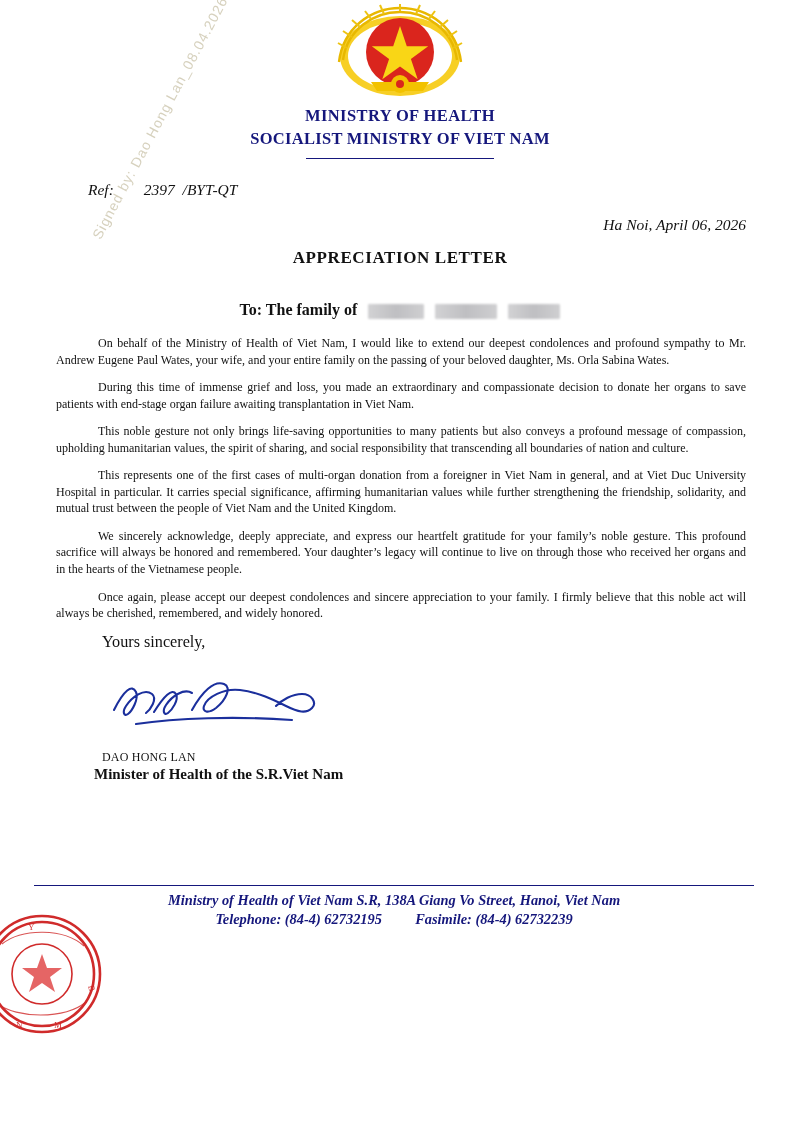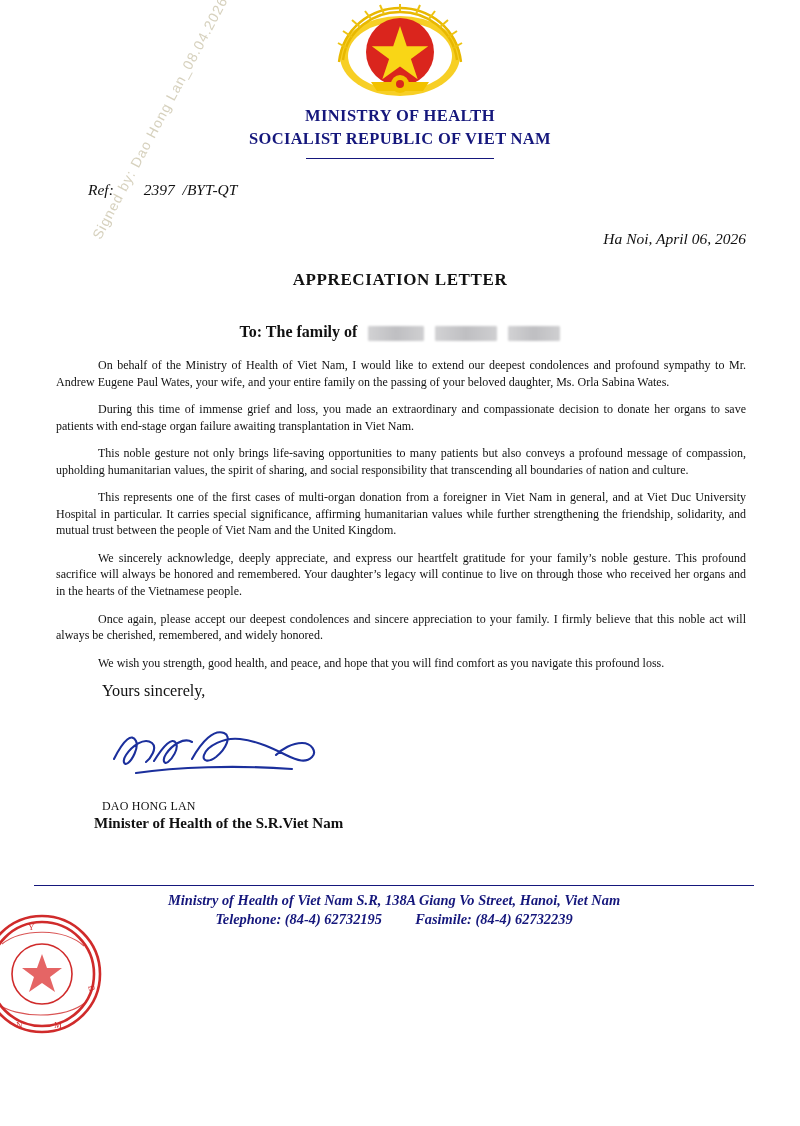--- a/index.html
+++ b/index.html
@@ -70,30 +70,30 @@
     margin-top: 22px;
     font-style: italic;
     font-size: 15.5px;
     padding-left: 42px;
   }
   .ref-row .ref-label { margin-right: 26px; }
   .ref-row .ref-num { margin-right: 4px; }
 
   
   .date-row {
-    margin-top: 31px;
+    margin-top: 17px;
     text-align: right;
     font-style: italic;
     font-size: 15.5px;
     padding-right: 8px;
   }
 
   
   .letter-title {
-    margin-top: 22px;
+    margin-top: 14px;
     text-align: center;
     font-weight: bold;
     font-size: 17px;
     letter-spacing: 0.6px;
   }
 
   
   .to-row {
     margin-top: 33px;
     text-align: center;
@@ -263,21 +263,21 @@
 
         <path d="M46 78 h58 l-6 9 h-46 z" fill="#f2c200"></path>
         <circle cx="75" cy="80" r="9" fill="#f2c200"></circle>
         <circle cx="75" cy="80" r="4" fill="#da251d"></circle>
       </svg>
     </div>
   </div>
 
   <div class="header-block">
     <div class="header-line1">MINISTRY OF HEALTH</div>
-    <div class="header-line2">SOCIALIST REPUBLIC OF VIET NAM</div>
+    <div class="header-line2">SOCIALIST MINISTRY OF VIET NAM</div>
     <div class="header-rule"></div>
   </div>
 
   <div class="ref-row">
     <span class="ref-label">Ref:</span>
     <span class="ref-num">2397</span>
     <span class="ref-suffix">/BYT-QT</span>
   </div>
 
   <div class="date-row">Ha Noi, April 06, 2026</div>
@@ -291,21 +291,20 @@
     <span class="redact w3"></span>
   </div>
 
   <div class="body-text">
     <p>On behalf of the Ministry of Health of Viet Nam, I would like to extend our deepest condolences and profound sympathy to Mr. Andrew Eugene Paul Wates, your wife, and your entire family on the passing of your beloved daughter, Ms. Orla Sabina Wates.</p>
     <p>During this time of immense grief and loss, you made an extraordinary and compassionate decision to donate her organs to save patients with end-stage organ failure awaiting transplantation in Viet Nam.</p>
     <p>This noble gesture not only brings life-saving opportunities to many patients but also conveys a profound message of compassion, upholding humanitarian values, the spirit of sharing, and social responsibility that transcending all boundaries of nation and culture.</p>
     <p>This represents one of the first cases of multi-organ donation from a foreigner in Viet Nam in general, and at Viet Duc University Hospital in particular. It carries special significance, affirming humanitarian values while further strengthening the friendship, solidarity, and mutual trust between the people of Viet Nam and the United Kingdom.</p>
     <p>We sincerely acknowledge, deeply appreciate, and express our heartfelt gratitude for your family’s noble gesture. This profound sacrifice will always be honored and remembered. Your daughter’s legacy will continue to live on through those who received her organs and in the hearts of the Vietnamese people.</p>
     <p>Once again, please accept our deepest condolences and sincere appreciation to your family. I firmly believe that this noble act will always be cherished, remembered, and widely honored.</p>
-    <p>We wish you strength, good health, and peace, and hope that you will find comfort as you navigate this profound loss.</p>
   </div>
 
   <div class="signoff">Yours sincerely,</div>
 
   <div class="sign-area">
     <div class="signature">
       <svg viewBox="0 0 230 74" width="230" height="74" aria-hidden="true">
         <g fill="none" stroke="#1b2f9c" stroke-width="2.1" stroke-linecap="round">
           <path d="M8 44 C18 24 26 18 30 26 C33 33 26 45 22 48 C18 51 16 46 20 40 C26 31 38 22 46 28 C52 33 44 44 40 47"></path>
           <path d="M48 46 C58 30 66 22 70 28 C73 34 66 44 62 47 C58 50 56 45 60 39 C66 30 78 22 86 27"></path>

